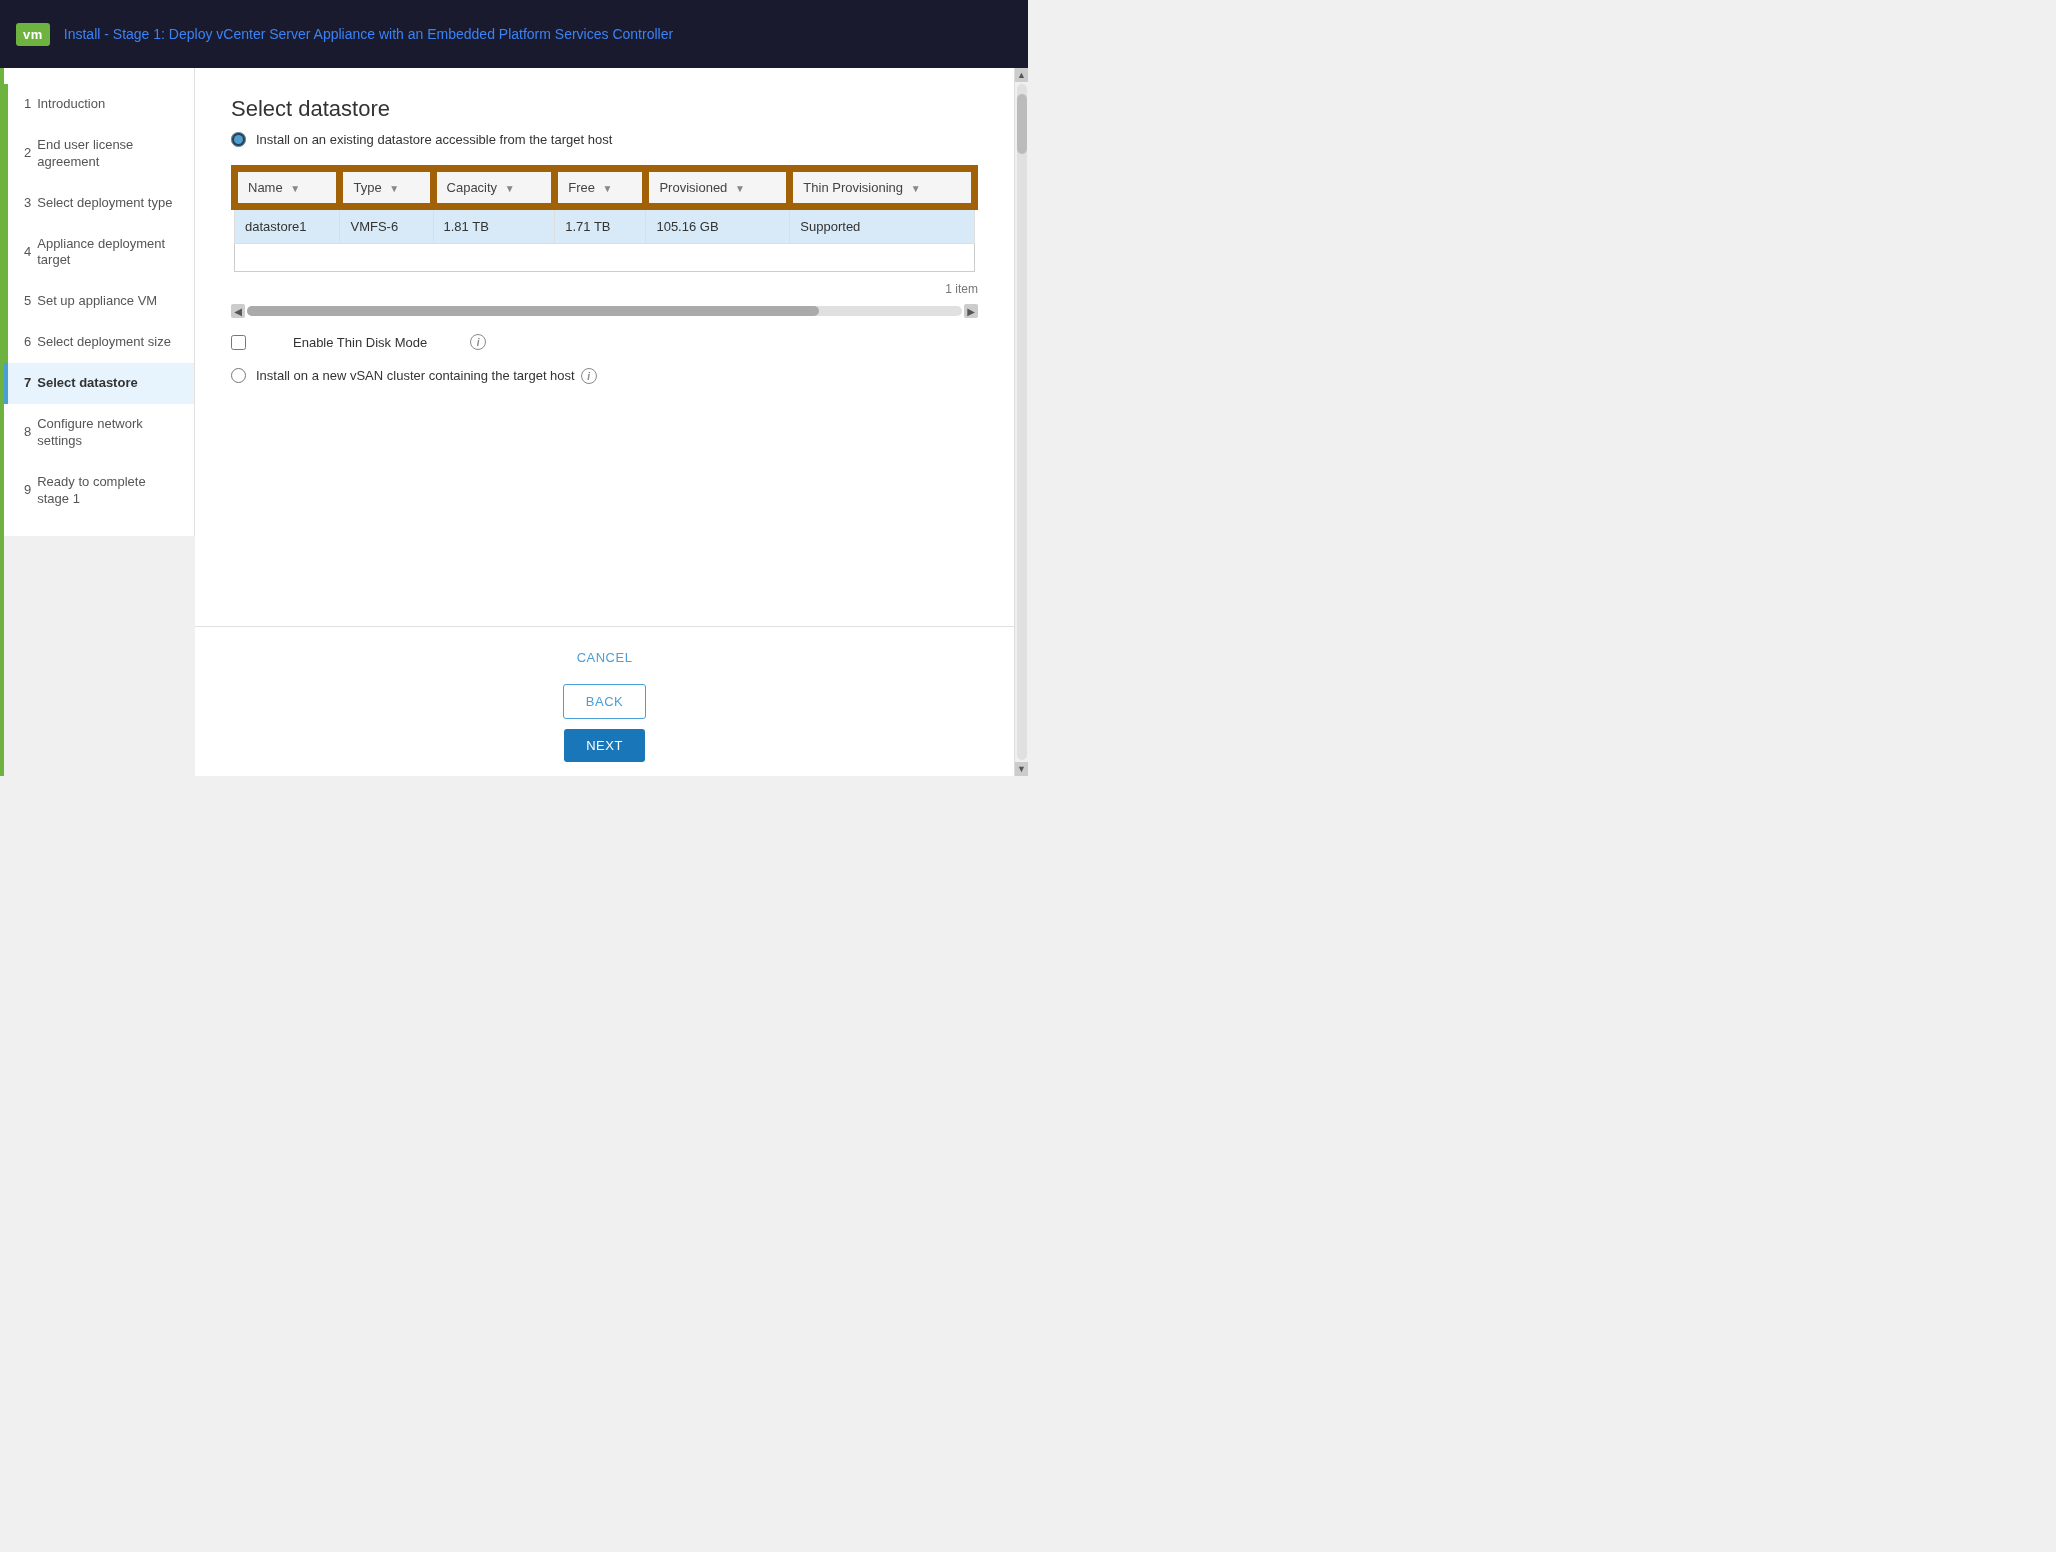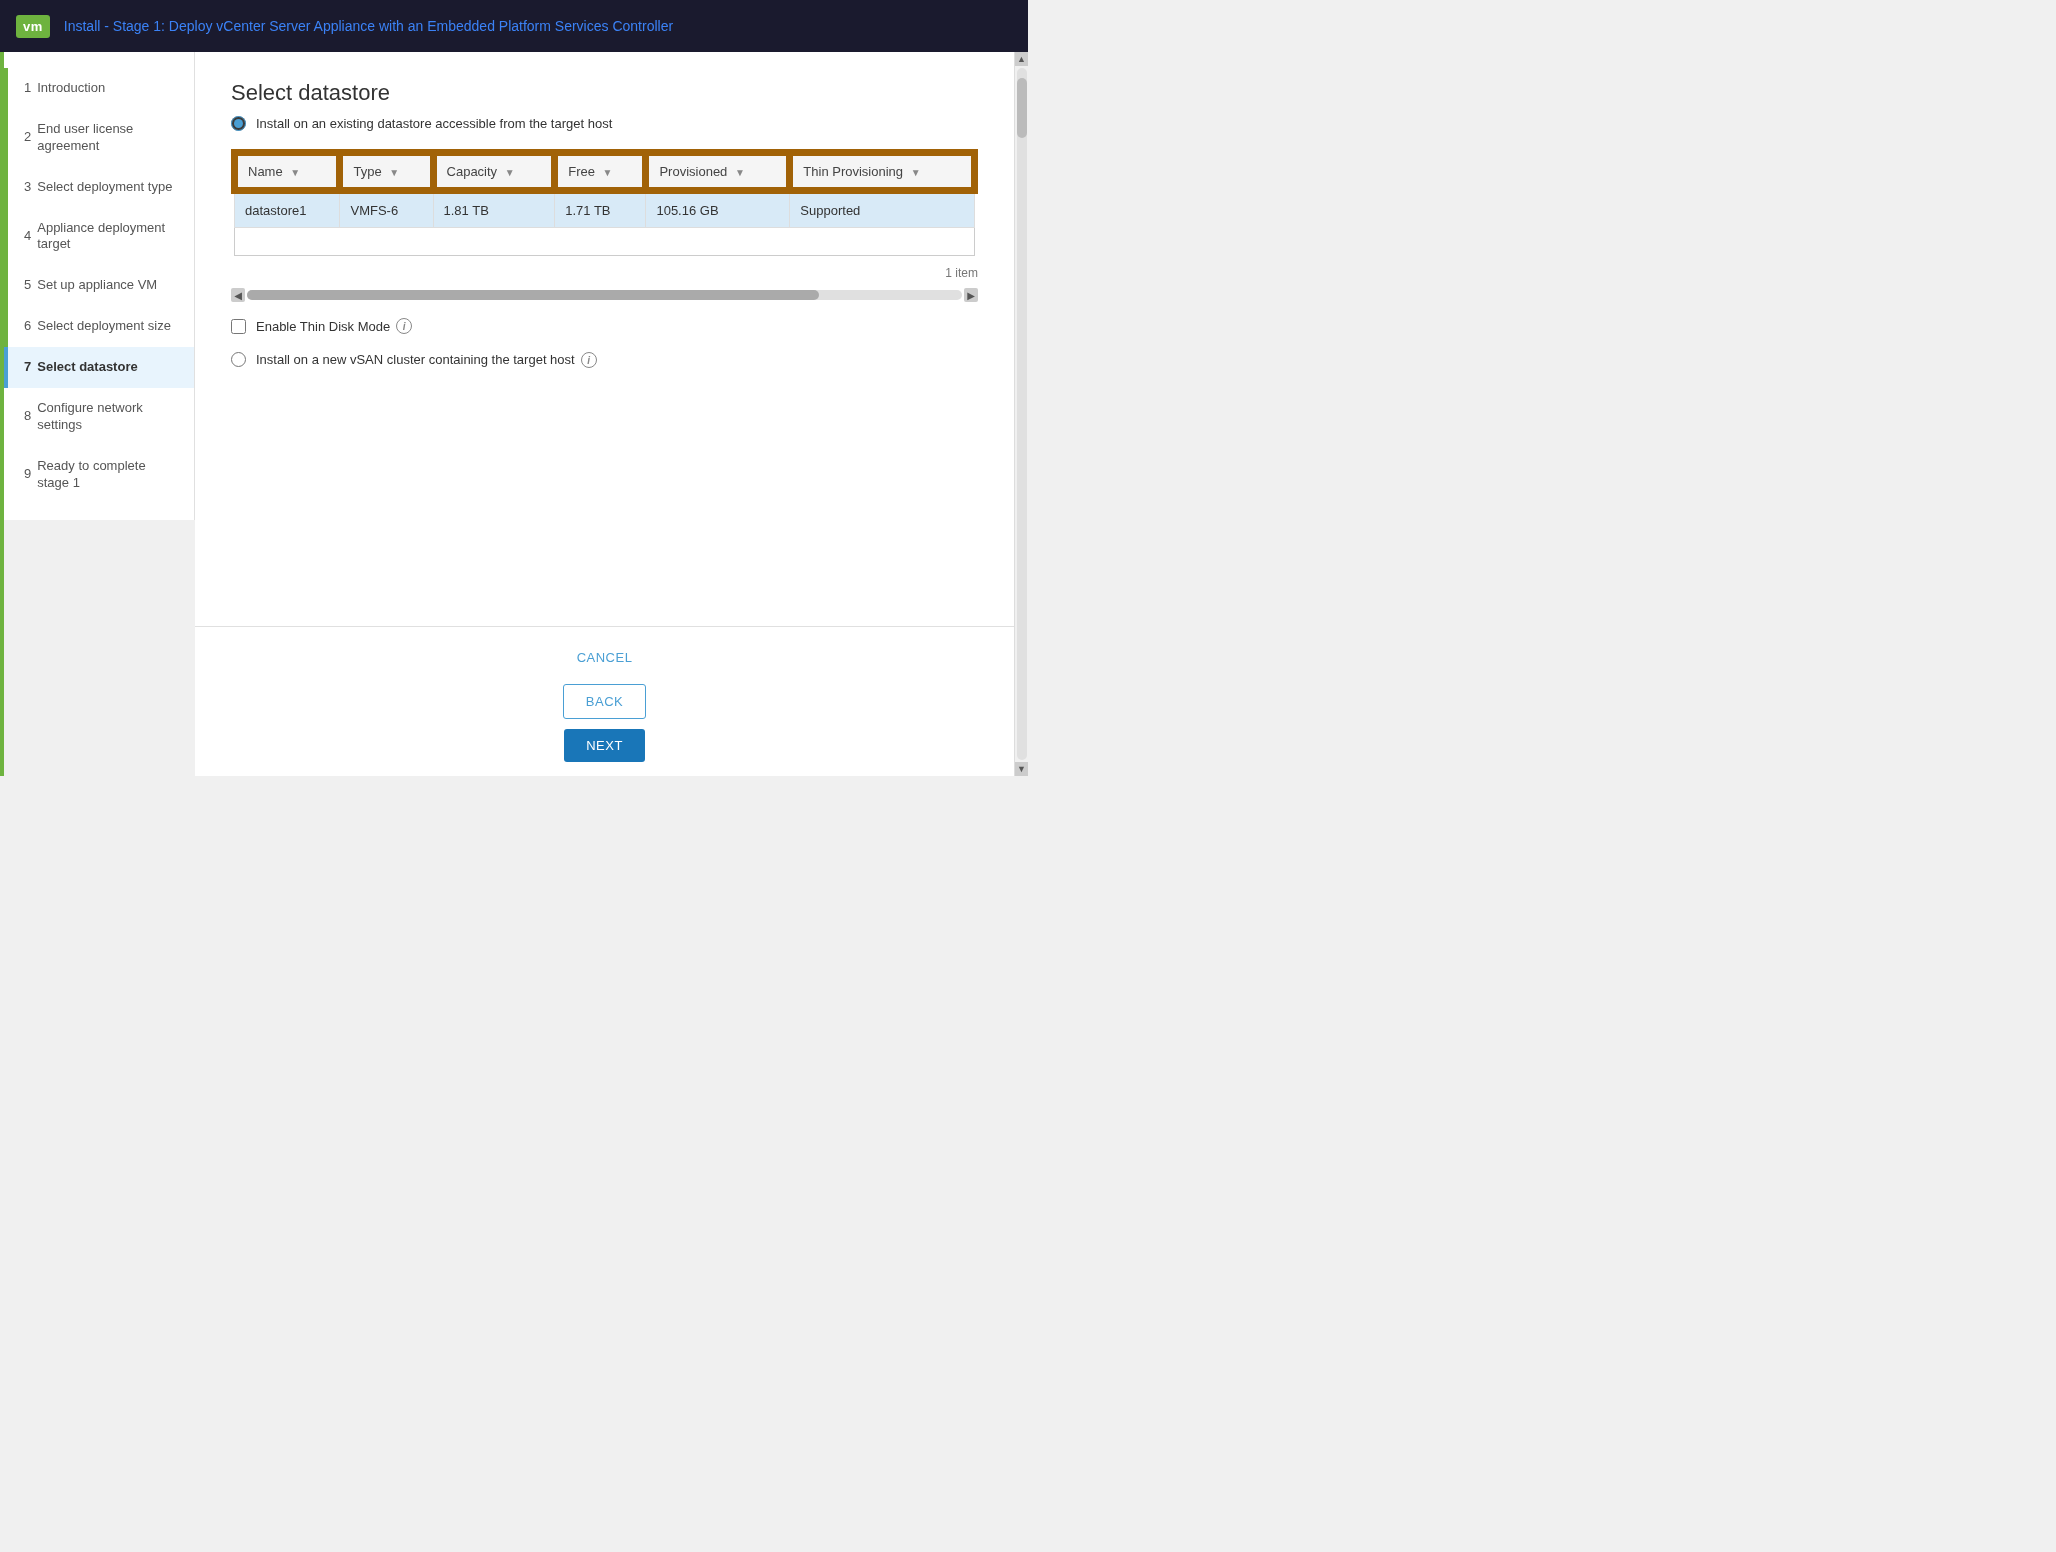--- a/index.html
+++ b/index.html
@@ -5,21 +5,21 @@
     * { box-sizing: border-box; margin: 0; padding: 0; }
     body { font-family: Arial, sans-serif; background: #f0f0f0; width: 1028px; height: 776px; overflow: hidden; font-size: 14px; }
 
     
     .title-bar {
       background: #1a1a2e;
       color: white;
       display: flex;
       align-items: center;
       padding: 0 16px;
-      height: 52px;
+      height: 68px;
       flex-shrink: 0;
     }
     .title-bar .vm-logo {
       background: #6eb33f;
       color: white;
       font-weight: bold;
       font-size: 13px;
       padding: 4px 7px;
       border-radius: 3px;
       margin-right: 14px;
@@ -184,20 +184,21 @@
     }
 
     
     .checkbox-option {
       display: flex;
       align-items: center;
       margin-bottom: 18px;
       font-size: 13px;
       color: #333;
       cursor: pointer;
+      gap: 37px;
     }
     .checkbox-option input[type="checkbox"] {
       margin-right: 10px;
       width: 15px;
       height: 15px;
       cursor: pointer;
     }
     .info-icon {
       display: inline-flex;
       align-items: center;

